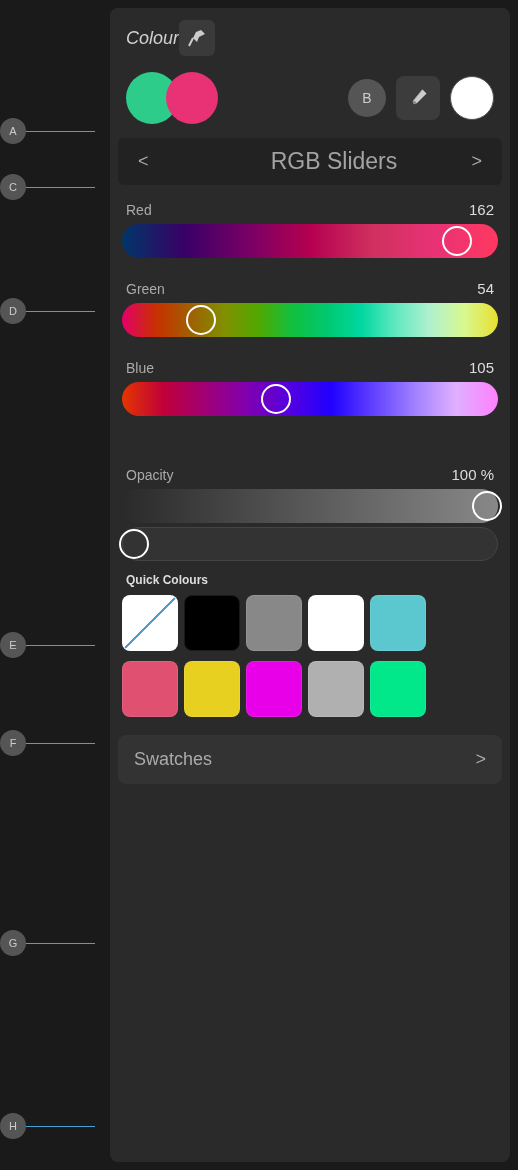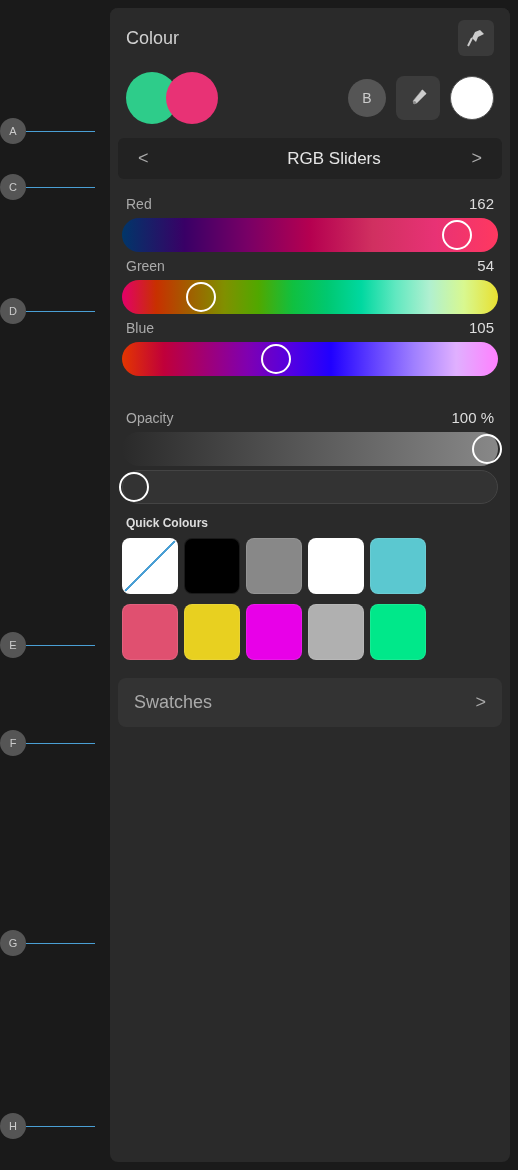--- a/index.html
+++ b/index.html
@@ -47,23 +47,23 @@
       flex: 1;
       background: #2a2a2a;
       border-radius: 8px;
       margin: 8px 8px 8px 0;
       overflow: hidden;
     }
 
     .panel-header {
       display: flex;
       align-items: center;
-      justify-content: space-between;
       padding: 12px 16px 10px;
       background: #2a2a2a;
+      font-style: italic;
     }
     .panel-title {
       font-size: 18px;
       color: #d0d0d0;
       font-weight: 400;
     }
     .pin-btn {
       width: 36px;
       height: 36px;
       background: #3a3a3a;
@@ -145,33 +145,33 @@
       margin: 0 8px 16px;
       border-radius: 6px;
     }
     .mode-arrow {
       color: #aaa;
       font-size: 18px;
       cursor: pointer;
       padding: 0 4px;
     }
     .mode-label {
-      font-size: 17px;
-      color: #e5e5e5;
+      font-size: 23px;
+      color: #a3a3a3;
       font-weight: 500;
       margin-left: 48px;
     }
 
     
     .sliders-area {
       padding: 0 12px;
     }
 
     .slider-group {
-      margin-bottom: 5px;
+      margin-bottom: 22px;
     }
     .slider-header {
       display: flex;
       justify-content: space-between;
       align-items: center;
       margin-bottom: 6px;
       padding: 0 4px;
     }
     .slider-label {
       font-size: 14px;

